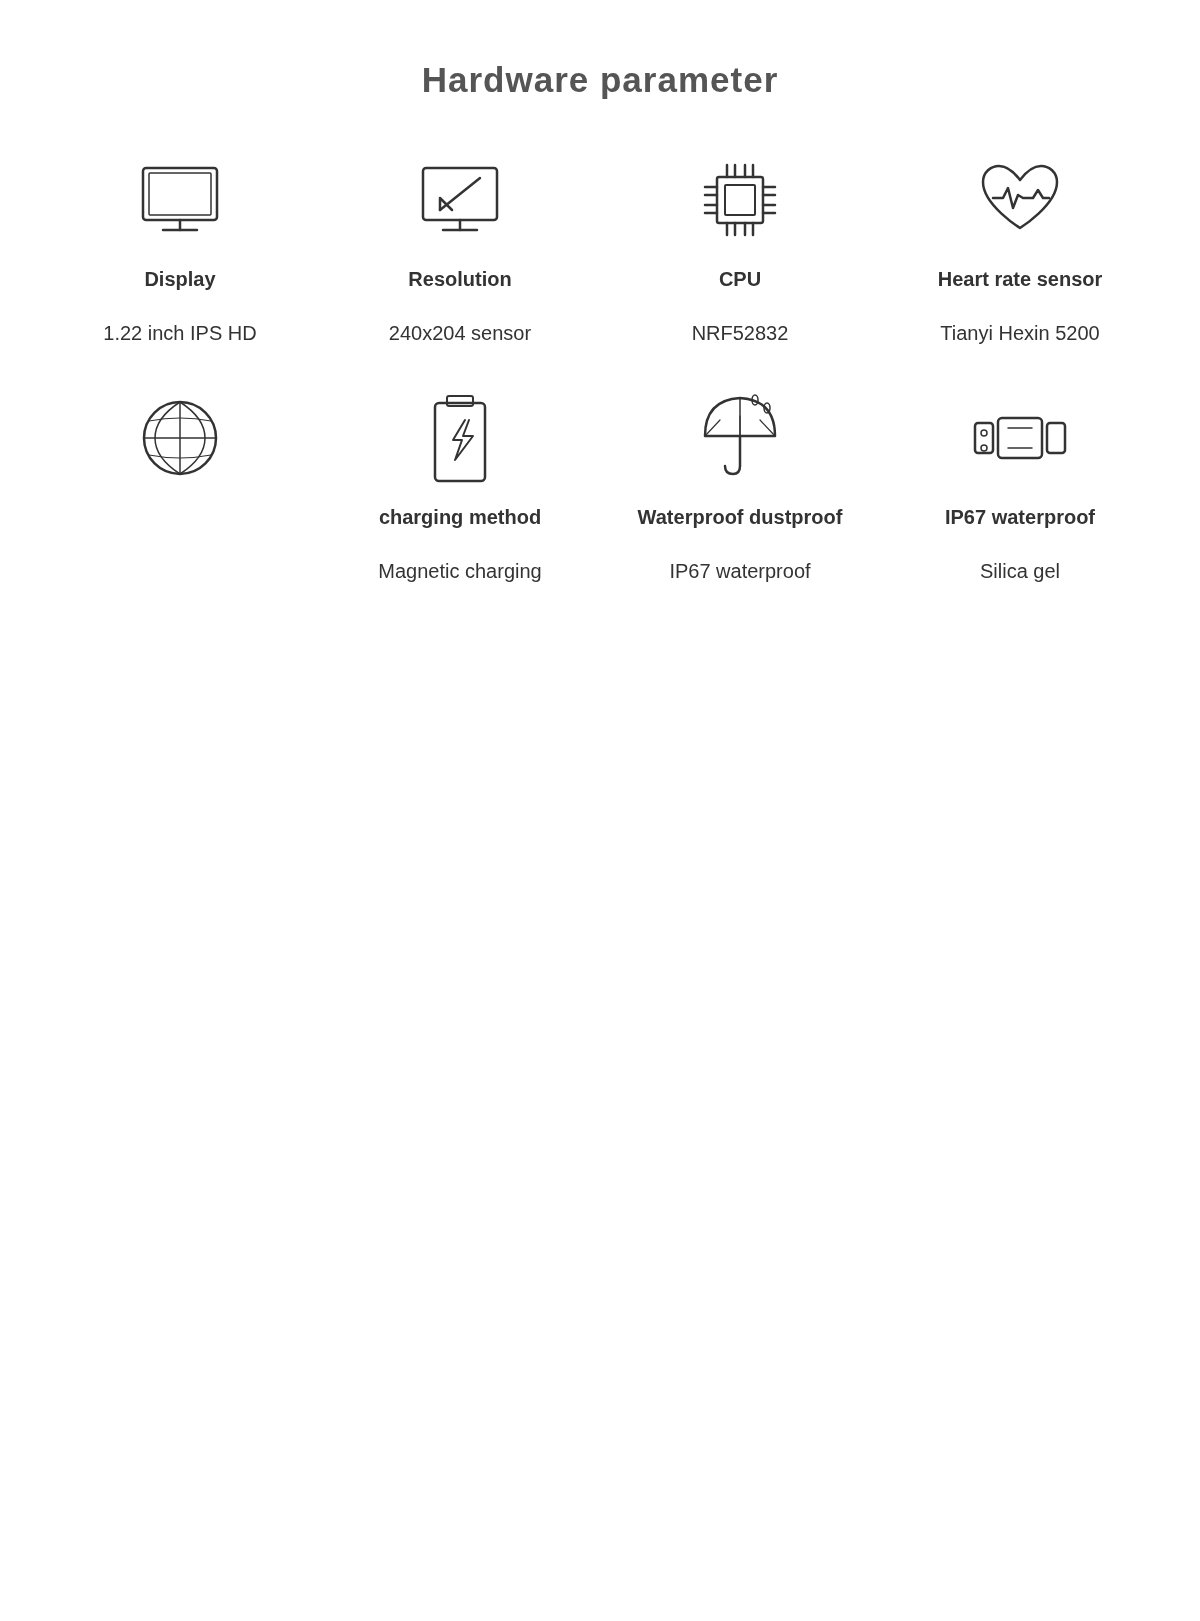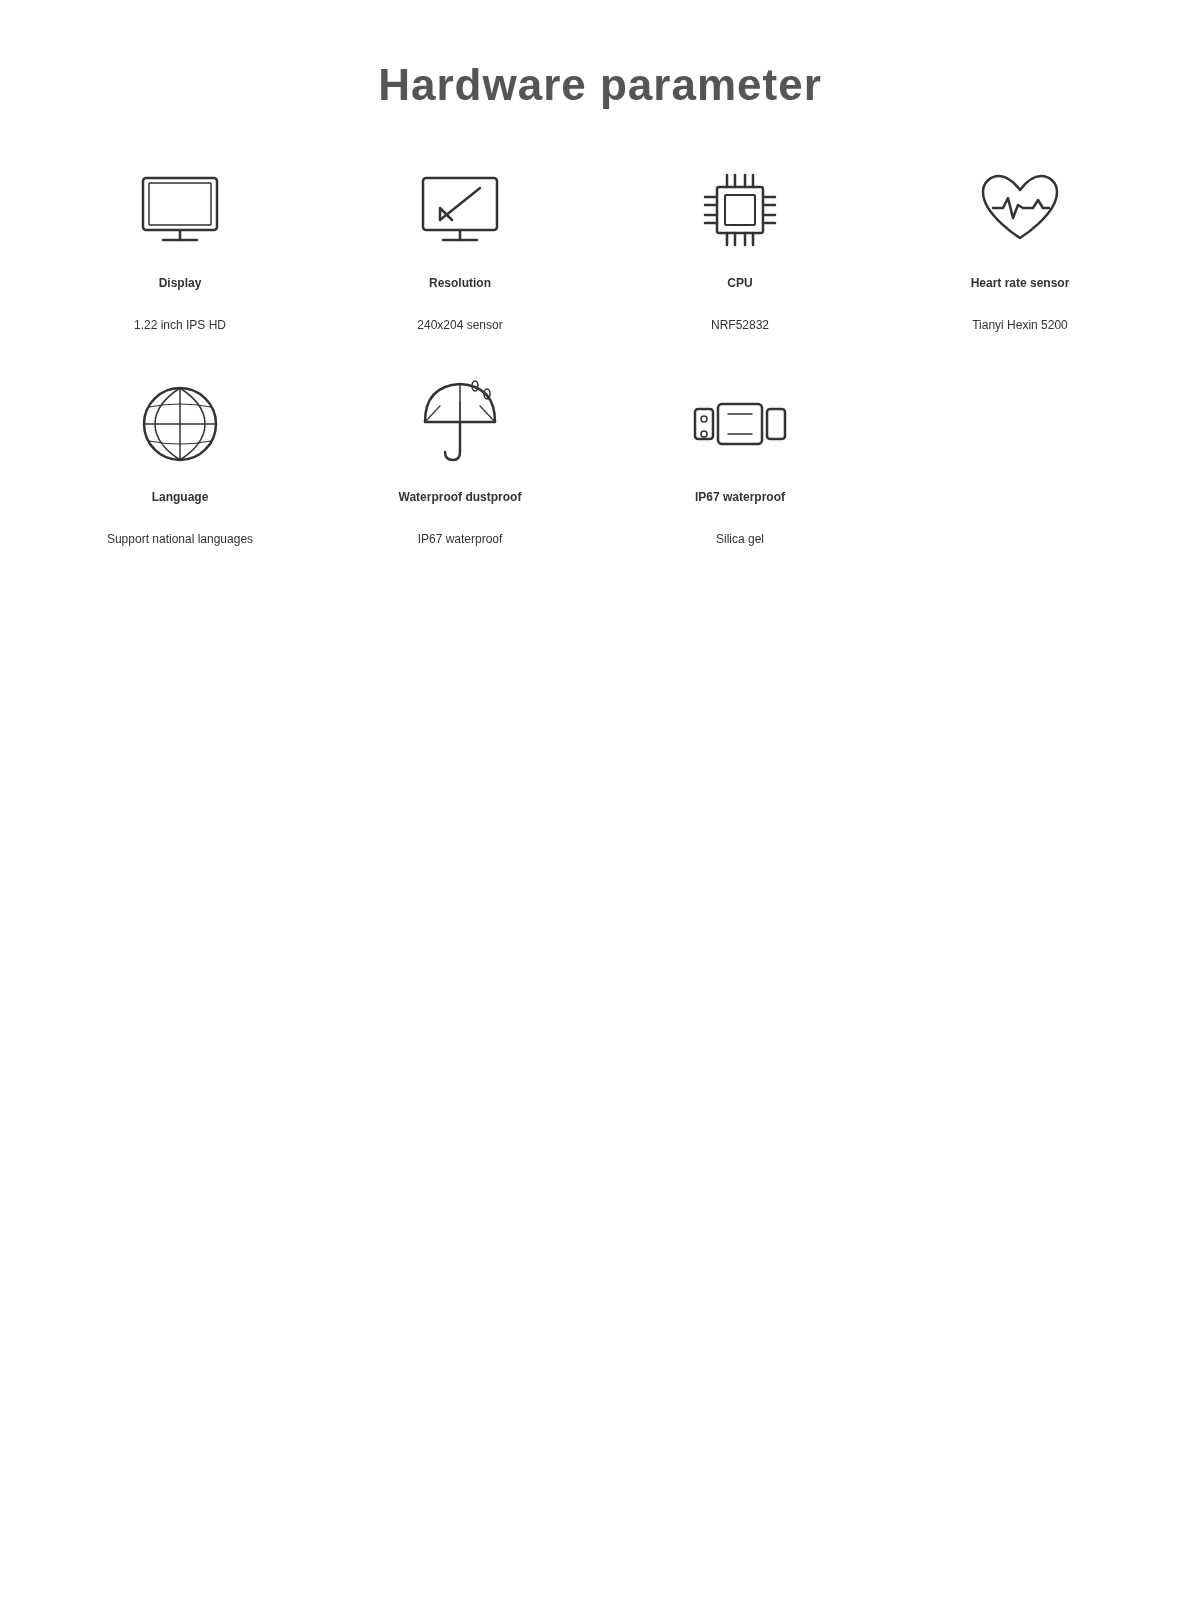--- a/index.html
+++ b/index.html
@@ -6,21 +6,21 @@
     body {
       background: #ffffff;
       font-family: Arial, sans-serif;
       width: 1200px;
       min-height: 1621px;
       display: flex;
       flex-direction: column;
       align-items: center;
     }
     .page-title {
-      font-size: 44px;
+      font-size: 35px;
       font-weight: 600;
       color: #555;
       margin-top: 60px;
       margin-bottom: 50px;
       letter-spacing: 1px;
     }
     .grid {
       display: grid;
       grid-template-columns: repeat(4, 250px);
       gap: 40px 30px;
@@ -42,21 +42,21 @@
       margin-bottom: 14px;
     }
     .icon-wrap svg {
       stroke: #333;
       fill: none;
       stroke-width: 2;
       stroke-linecap: round;
       stroke-linejoin: round;
     }
     .spec-label {
-      font-size: 12px;
+      font-size: 20px;
       color: #333;
       line-height: 1.5;
     }
     .spec-label .line1 { font-weight: 700; }
     .spec-label .line2 { font-weight: 400; margin-top: 24px; }
   </style>
 </head>
 <body>
 
 <h1 class="page-title">Hardware parameter</h1>
@@ -168,26 +168,38 @@
 
         <path d="M45 9 C28 20 20 32 20 45 C20 58 28 70 45 81" stroke="#333" stroke-width="1.5" fill="none"></path>
 
         <path d="M45 9 C62 20 70 32 70 45 C70 58 62 70 45 81" stroke="#333" stroke-width="1.5" fill="none"></path>
 
         <path d="M14 28 Q45 22 76 28" stroke="#333" stroke-width="1.2" fill="none"></path>
 
         <path d="M14 62 Q45 68 76 62" stroke="#333" stroke-width="1.2" fill="none"></path>
       </svg>
     </div>
-    <div class="spec-label">
-      <div class="line1">Language</div>
-      <div class="line2">Support national languages</div>
-    </div>
-  </div>
-
+  </div>
+
+  <div class="spec-item">
+    <div class="icon-wrap">
+      <svg width="70" height="100" viewBox="0 0 70 100">
+
+        <rect x="10" y="15" width="50" height="78" rx="4" stroke="#333" stroke-width="2.5" fill="none"></rect>
+
+        <rect x="22" y="8" width="26" height="10" rx="2" stroke="#333" stroke-width="2" fill="none"></rect>
+
+        <polyline points="40,32 28,52 37,52 30,72 48,48 38,48 44,32" stroke="#333" stroke-width="2" fill="none" stroke-linejoin="round"></polyline>
+      </svg>
+    </div>
+    <div class="spec-label">
+      <div class="line1">charging method</div>
+      <div class="line2">Magnetic charging</div>
+    </div>
+  </div>
 
   <div class="spec-item">
     <div class="icon-wrap">
       <svg width="90" height="100" viewBox="0 0 90 100">
 
         <path d="M10 48 Q10 12 45 10 Q80 12 80 48 Z" stroke="#333" stroke-width="2.5" fill="none"></path>
 
         <path d="M45 48 L45 78 Q45 86 38 86 Q30 86 30 78" stroke="#333" stroke-width="2.5" fill="none"></path>
 
         <ellipse cx="60" cy="12" rx="3" ry="5" stroke="#333" stroke-width="1.5" fill="none"></ellipse>

